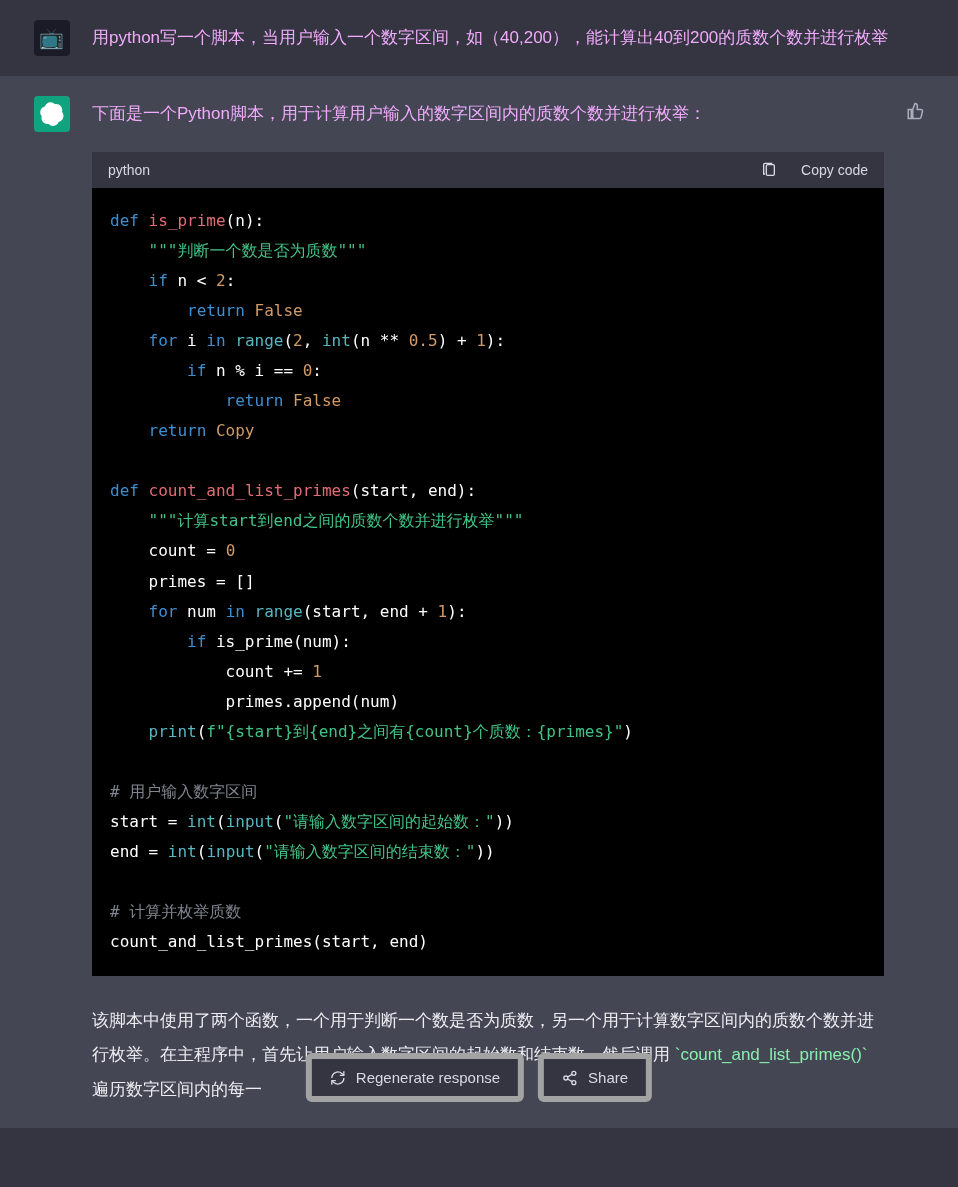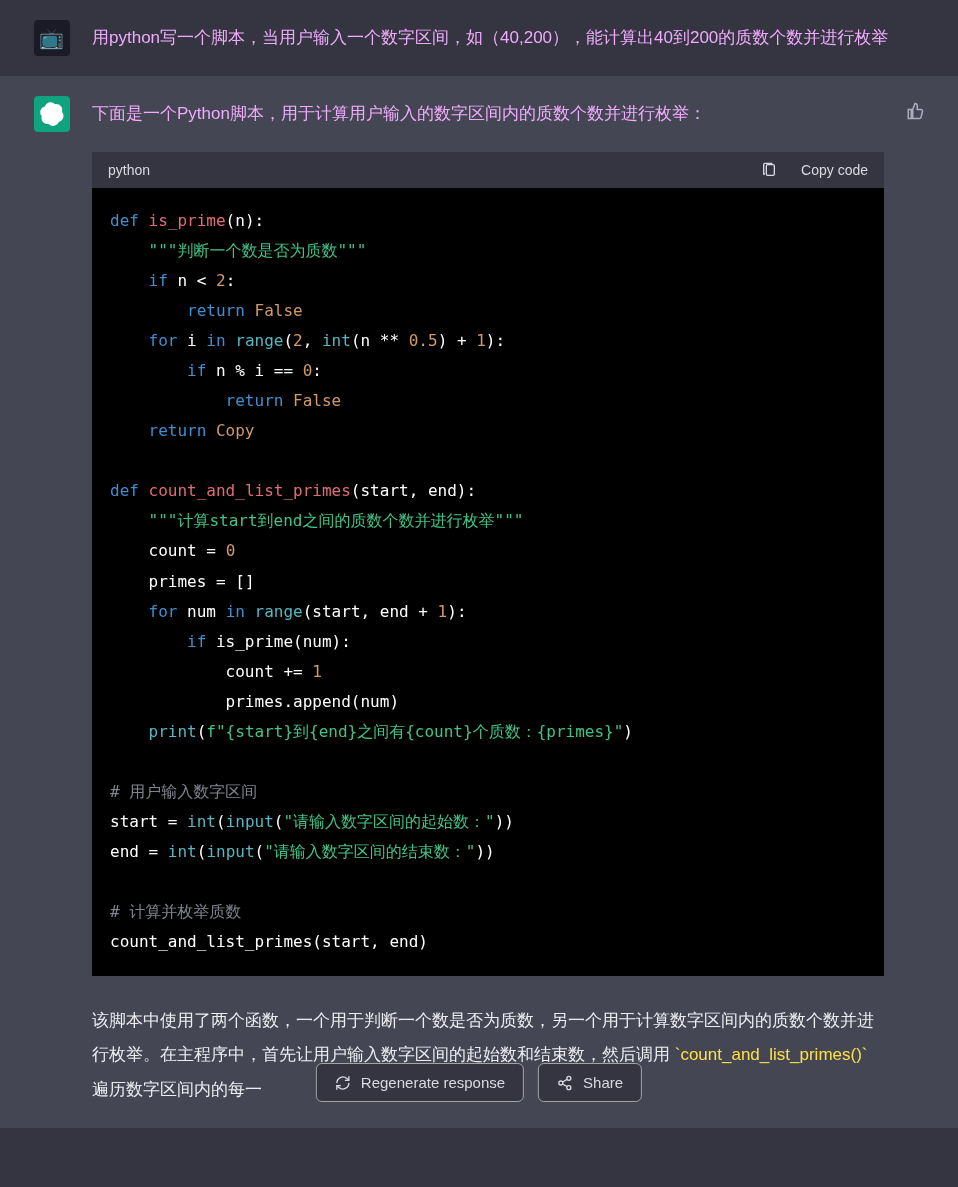--- a/index.html
+++ b/index.html
@@ -85,36 +85,36 @@
     .t-bool { color: #d19a66; }
     .t-cmt  { color: #7f848e; margin-top: 48px; }
     .t-call { color: #56b6c2; }   
 
     .explain {
       margin-top: 28px;
       font-size: 17px;
       line-height: 2.05;
       color: #ececf1;
     }
-    .explain .ic { color: #fde047; }
+    .explain .ic { color: #86efac; }
 
     .floating-bar {
       position: absolute;
       left: 50%;
       transform: translateX(-50%);
       bottom: 26px;
       display: flex;
       gap: 14px;
     }
     .pill {
       display: flex;
       align-items: center;
       gap: 10px;
       padding: 10px 18px;
-      border: 1px solid #a3a3a3;
+      border: 6px solid #a3a3a3;
       border-radius: 6px;
       background: #343541;
       color: #d9d9e3;
       font-size: 15px;
       cursor: pointer;
     }
     .pill svg { width: 16px; height: 16px; }
   </style>
 </head>
 <body>

